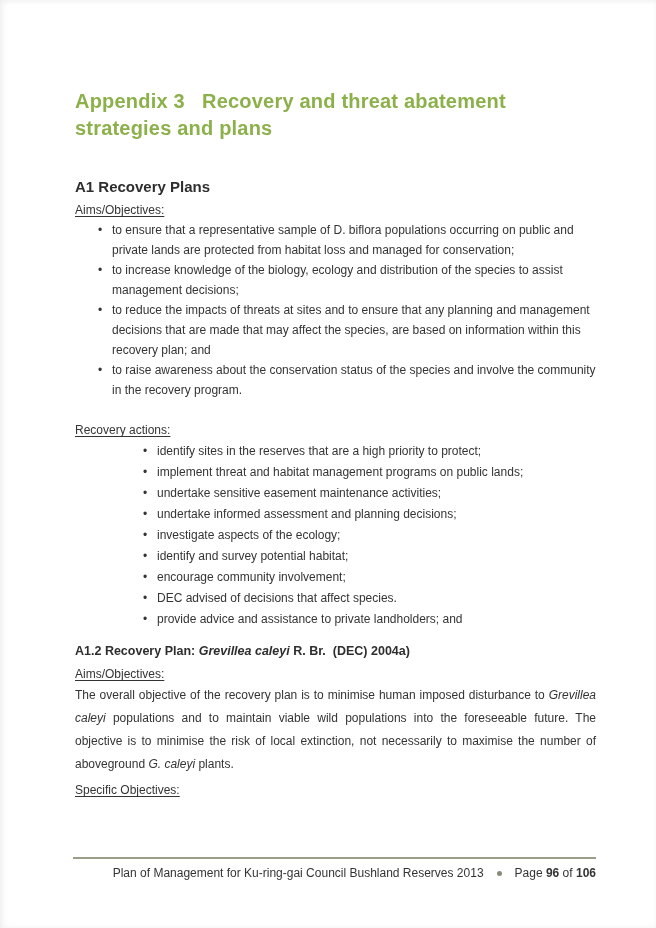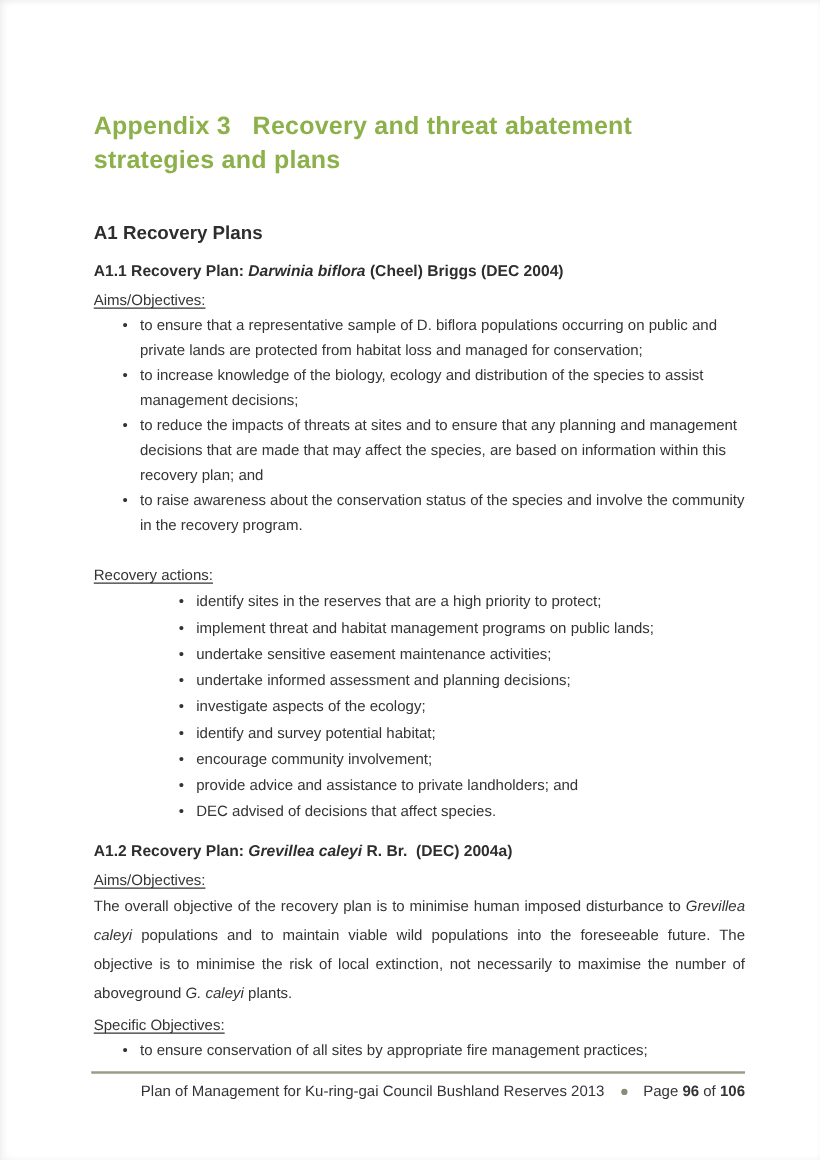--- a/index.html
+++ b/index.html
@@ -109,55 +109,51 @@
 <div class="sheet">
   <div class="content">
 
     <h1 class="doc-title">
       <span class="line">Appendix 3   Recovery and threat abatement</span>
       <span class="line">strategies and plans</span>
     </h1>
 
     <h2 class="a1-heading">A1 Recovery Plans</h2>
 
-    <h3 class="plan-heading"><span>A1.1 Recovery Plan: </span><span style="font-style: italic;">Darwinia biflora</span><span> (Cheel) Briggs (DEC 2004)</span></h3>
 
     <p class="underlined-label">Aims/Objectives:</p>
 
     <ul class="bullets aims-list">
         <li><span>to ensure that a representative sample of </span><span style="">D. biflora</span><span> populations occurring on public and private lands are protected from habitat loss and managed for conservation;</span></li>
         <li>to increase knowledge of the biology, ecology and distribution of the species to assist management decisions;</li>
         <li>to reduce the impacts of threats at sites and to ensure that any planning and management decisions that are made that may affect the species, are based on information within this recovery plan; and</li>
         <li>to raise awareness about the conservation status of the species and involve the community in the recovery program.</li>
       </ul>
 
     <p class="underlined-label spaced-label">Recovery actions:</p>
 
     <ul class="bullets actions-list">
         <li>identify sites in the reserves that are a high priority to protect;</li>
         <li>implement threat and habitat management programs on public lands;</li>
         <li>undertake sensitive easement maintenance activities;</li>
         <li>undertake informed assessment and planning decisions;</li>
         <li>investigate aspects of the ecology;</li>
         <li>identify and survey potential habitat;</li>
         <li>encourage community involvement;</li>
+        <li>DEC advised of decisions that affect species.</li>
         <li>provide advice and assistance to private landholders; and</li>
-        <li>DEC advised of decisions that affect species.</li>
       </ul>
 
     <h3 class="plan-heading plan2-heading"><span>A1.2 Recovery Plan: </span><span style="font-style: italic;">Grevillea caleyi</span><span> R. Br.&nbsp; (DEC) 2004a)</span></h3>
 
     <p class="underlined-label">Aims/Objectives:</p>
 
     <p class="body-paragraph"><span>The overall objective of the recovery plan is to minimise human imposed disturbance to </span><span style="font-style: italic;">Grevillea caleyi</span><span> populations and to maintain viable wild populations into the foreseeable future. The objective is to minimise the risk of local extinction, not necessarily to maximise the number of aboveground </span><span style="font-style: italic;">G. caleyi</span><span> plants.</span></p>
 
     <p class="underlined-label specific-label">Specific Objectives:</p>
 
-    <ul class="bullets specific-list">
-        <li>to ensure conservation of all sites by appropriate fire management practices;</li>
-      </ul>
 
   </div>
 
   <div class="footer">
     <span>Plan of Management for Ku-ring-gai Council Bushland Reserves 2013</span><span class="dot"></span><span><span>Page </span><span style="font-weight: bold; margin-top: 31px;">96</span><span> of </span><span style="font-weight: bold;">106</span></span>
   </div>
 </div>
 
 </body></html>

